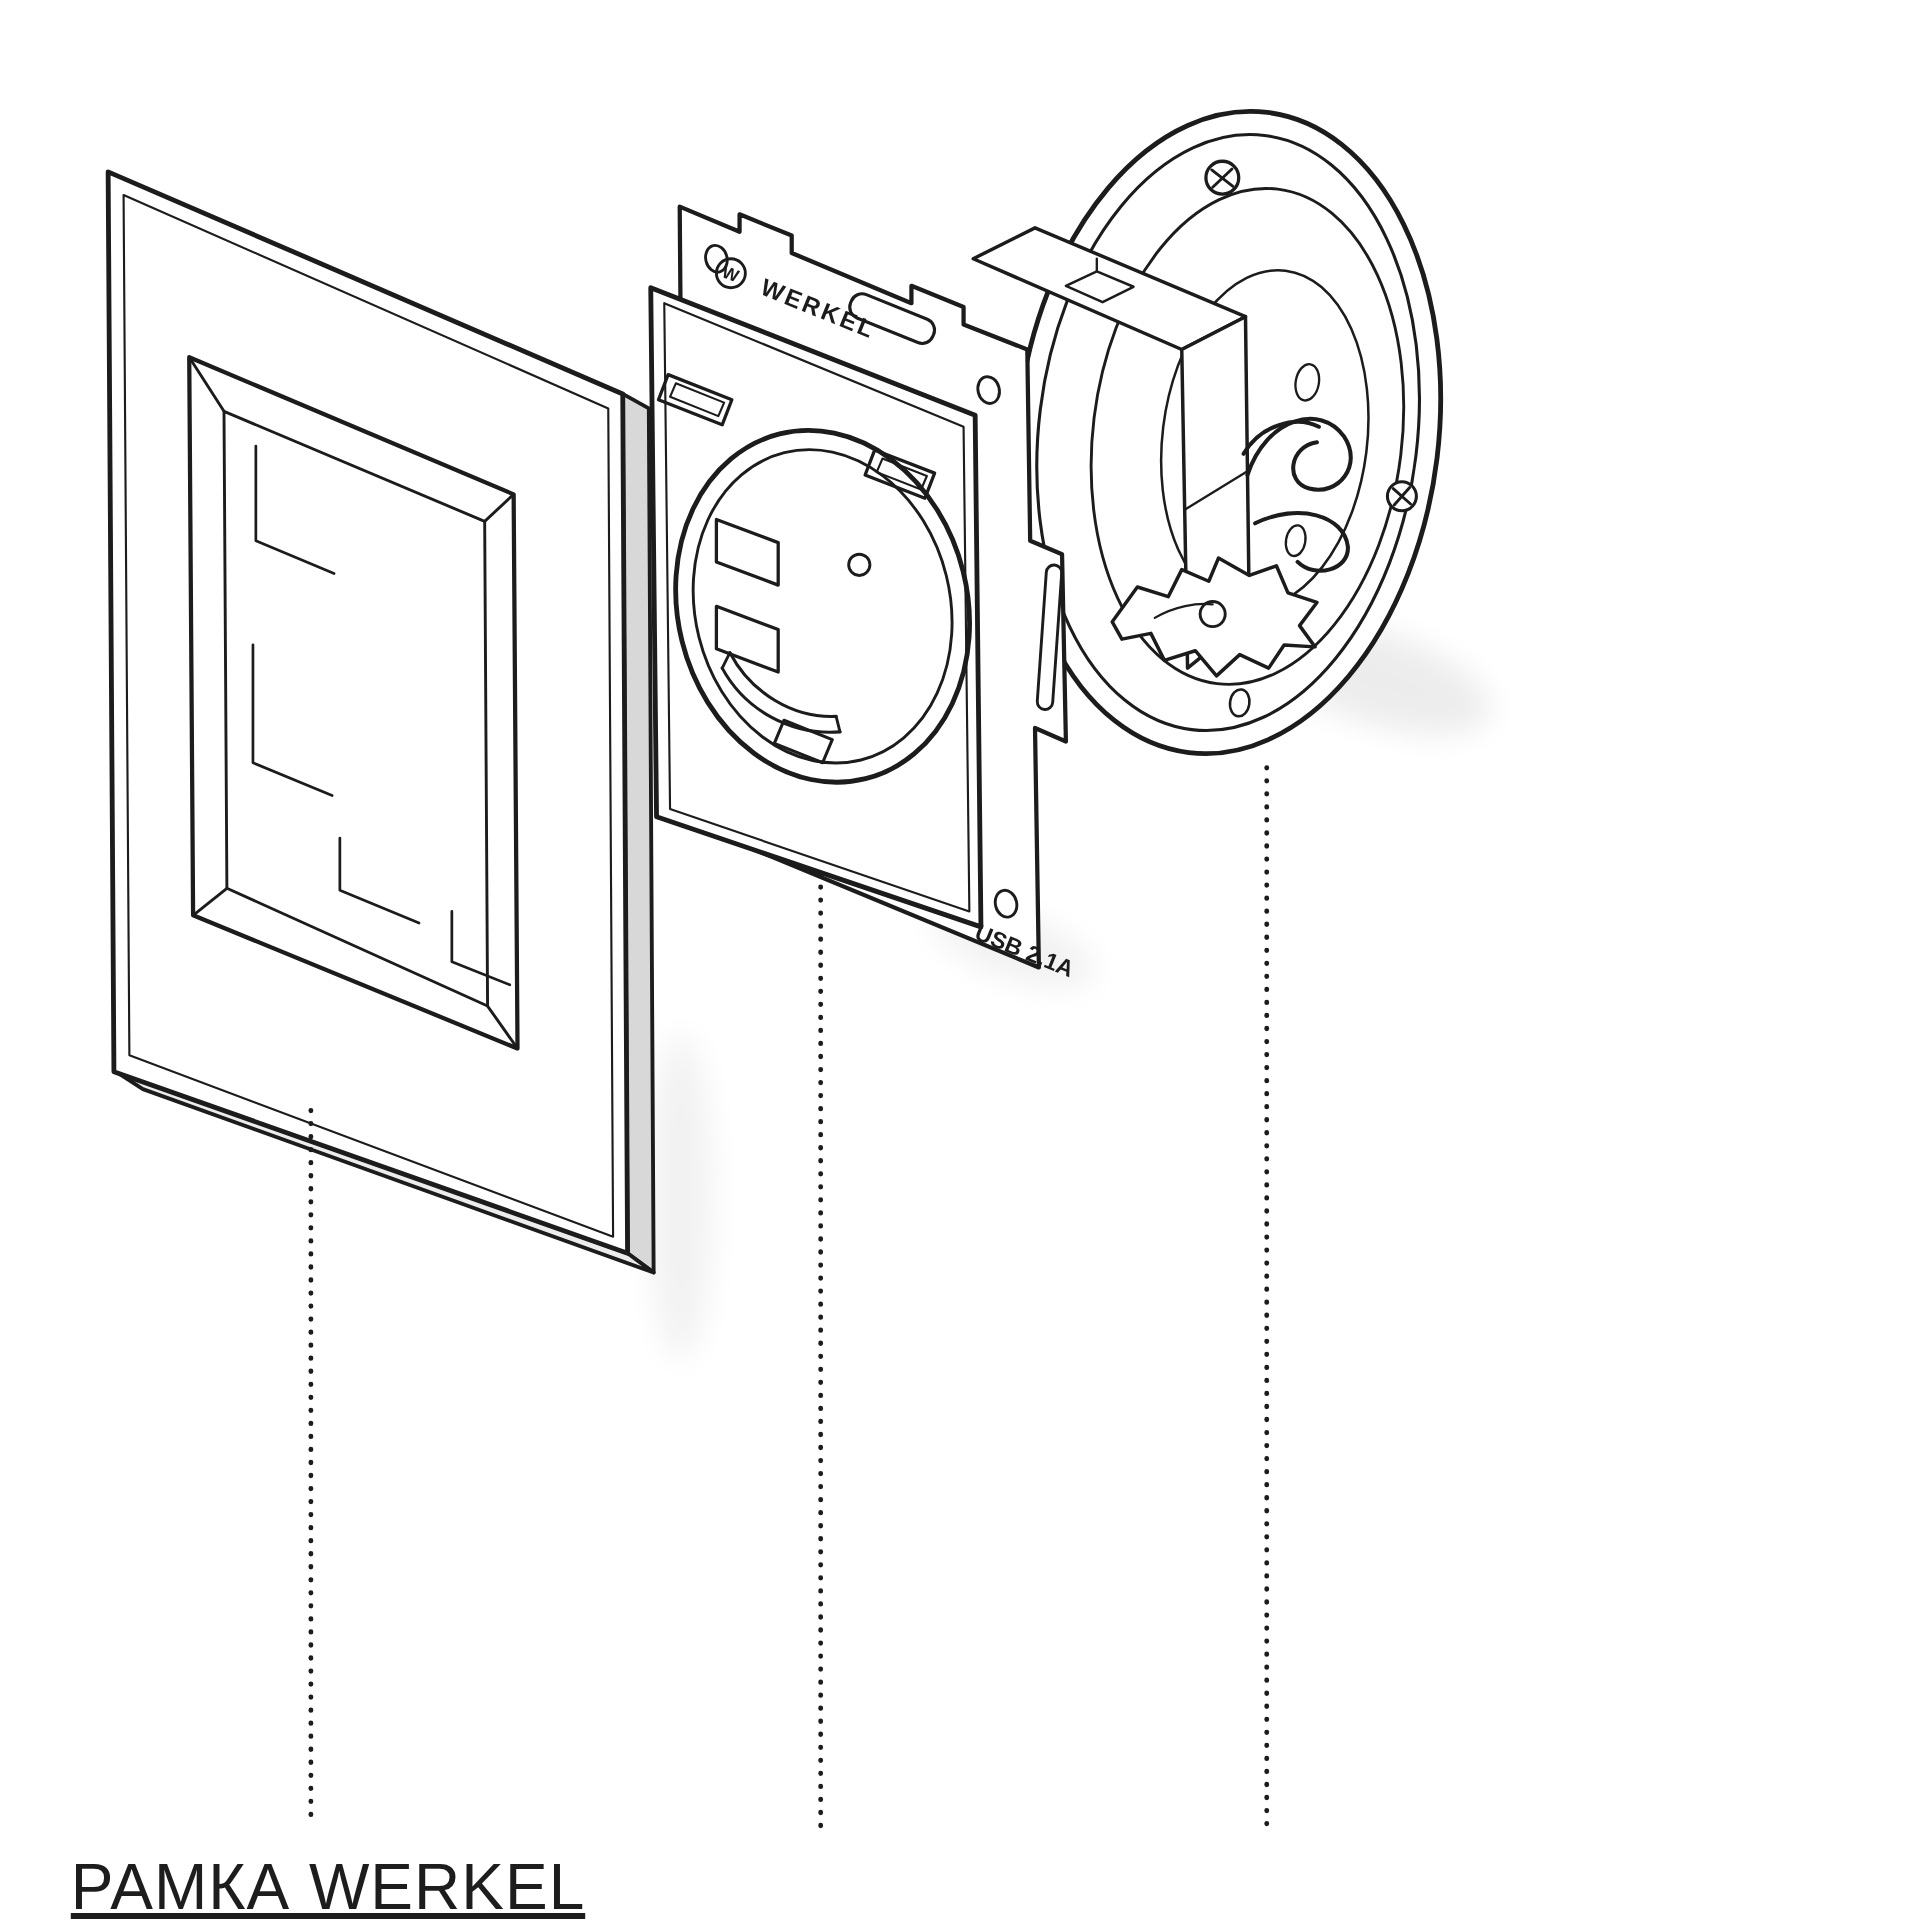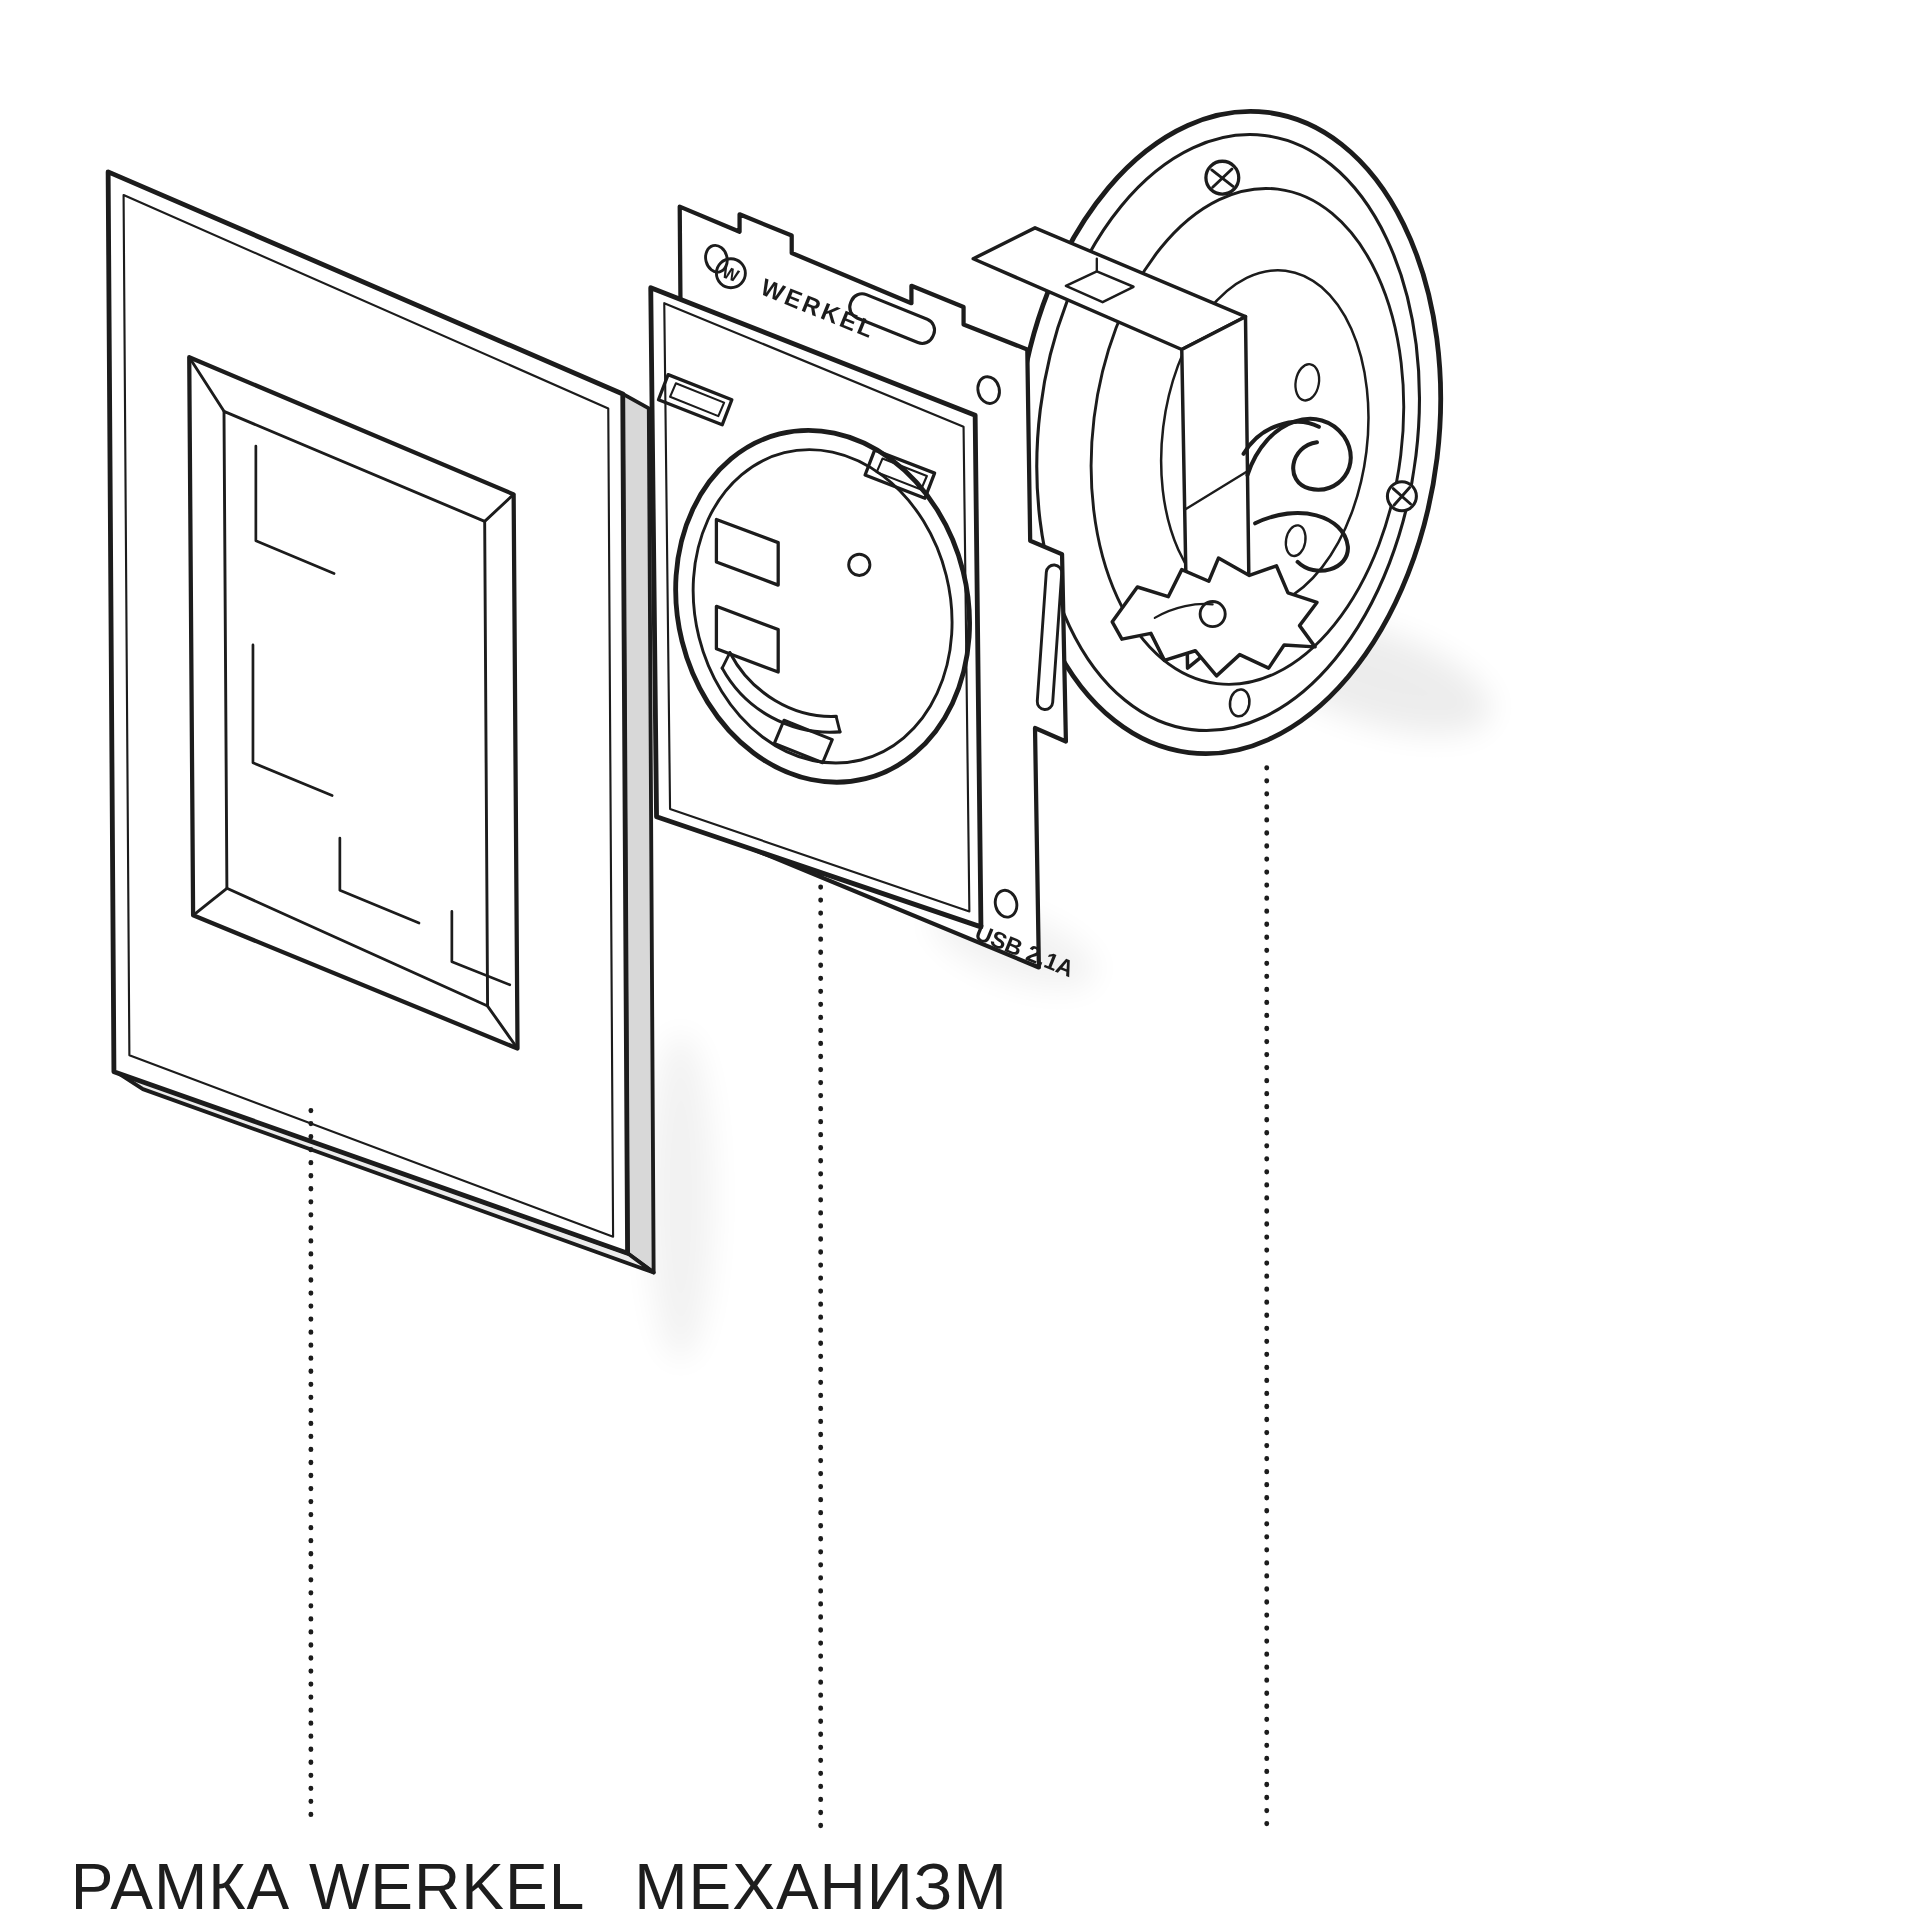--- a/index.html
+++ b/index.html
@@ -3,21 +3,21 @@
 <meta charset="utf-8">
 <style>
   html,body{margin:0;padding:0;background:#ffffff;}
   .stage{
     position:relative;width:1931px;height:1931px;background:#ffffff;
     font-family:"Liberation Sans",sans-serif;overflow:hidden;
   }
   .stage svg{position:absolute;left:0;top:0;width:1931px;height:1931px;}
   .label{
     position:absolute;top:1850px;transform:translateX(-50%);
-    font-size:64px;letter-spacing:1px;color:#1d1d1d;white-space:nowrap;
+    font-size:64px;letter-spacing:1px;color:#1d1d1d;white-space:nowrap;text-decoration:underline;
   }
   .ink{stroke:#1c1c1c;fill:none;stroke-width:4;stroke-linejoin:round;stroke-linecap:round;}
   .white{fill:#ffffff;}
   .thin{stroke-width:2.2;}
   .bold{stroke-width:5;}
   text{stroke:none;fill:#1c1c1c;font-family:"Liberation Sans",sans-serif;}
 </style>
 </head>
 <body>
 
@@ -157,16 +157,15 @@
       <g stroke-width="5" stroke-dasharray="0.5 13">
         <line x1="322" y1="1150" x2="322" y2="1892"></line>
         <line x1="850" y1="905" x2="850" y2="1892"></line>
         <line x1="1312" y1="795" x2="1312" y2="1892"></line>
       </g>
 
     </g>
   </svg>
 
   <div class="label" style="left:328px">РАМКА WERKEL</div>
-  <div class="label" style="left:821px">МЕХАНИЗМ</div>
 
 </div>
 
 
 </body></html>

